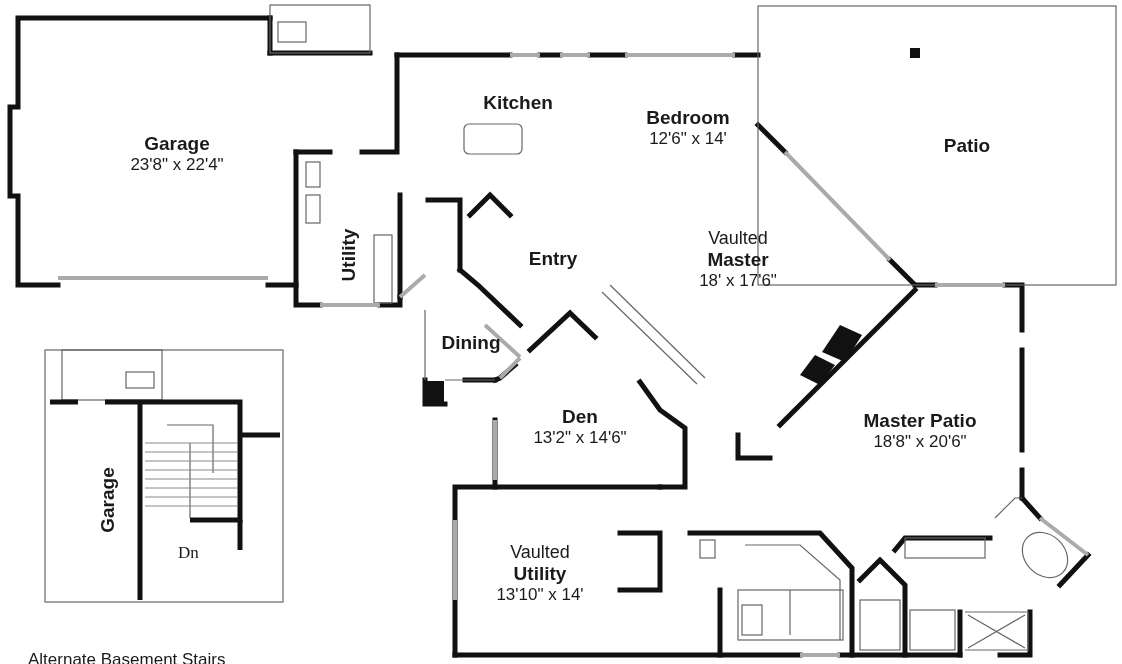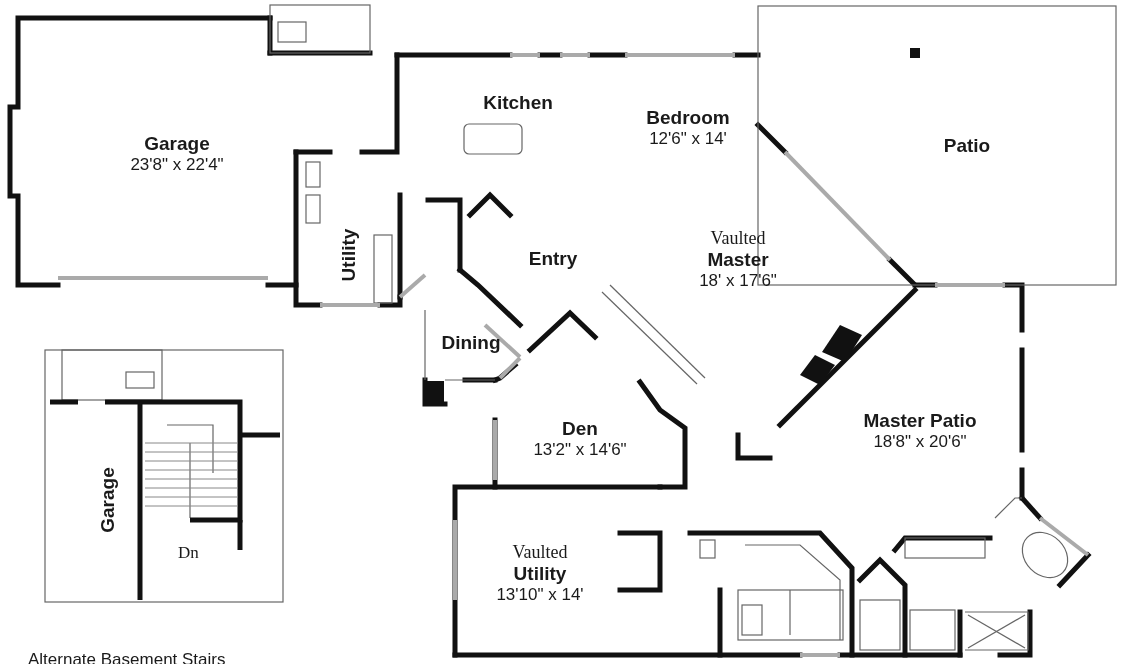--- a/index.html
+++ b/index.html
@@ -1,20 +1,20 @@
 <!DOCTYPE html>
 <html><head>
 <meta charset="utf-8">
 <style>
   html, body { margin: 0; padding: 0; background: #ffffff; }
   body { width: 1122px; height: 664px; overflow: hidden; position: relative; font-family: "Liberation Sans", sans-serif; }
   #plan { position: absolute; left: 0; top: 0; width: 1122px; height: 664px; }
   .lbl { position: absolute; text-align: center; color: #1a1a1a; line-height: 1.15; white-space: nowrap; transform: translate(-50%, -50%); }
   .lbl .nm { font-weight: bold; font-size: 19px; display: block; }
-  .lbl .pre { font-size: 18px; display: block; font-family: Liberation Serif, serif; }
+  .lbl .pre { font-size: 18px; display: block; }
   .lbl .dim { font-size: 17px; display: block; }
   .rot { transform: translate(-50%, -50%) rotate(-90deg); }
   .caption { position: absolute; left: 28px; top: 650px; font-weight: normal; font-size: 17px; color: #1a1a1a; }
   .dn { position: absolute; left: 178px; top: 543px; font-size: 17px; color:#1a1a1a;font-family:Liberation Serif, serif; }
 </style>
 </head>
 <body>
 
 <svg id="plan" viewBox="0 0 1122 664" xmlns="http://www.w3.org/2000/svg">
   <g fill="none" stroke="#111" stroke-width="5" stroke-linecap="square">
@@ -172,21 +172,21 @@
   <span class="nm">Entry</span>
 </div>
 <div class="lbl" style="left:738px;top:259px">
   <span class="pre">Vaulted</span>
   <span class="nm">Master</span>
   <span class="dim">18' x 17'6"</span>
 </div>
 <div class="lbl" style="left:471px;top:343px">
   <span class="nm">Dining</span>
 </div>
-<div class="lbl" style="left:580px;top:439px">
+<div class="lbl" style="left:580px;top:427px">
   <span class="nm">Den</span>
   <span class="dim">13'2" x 14'6"</span>
 </div>
 <div class="lbl" style="left:920px;top:431px">
   <span class="nm">Master Patio</span>
   <span class="dim">18'8" x 20'6"</span>
 </div>
 <div class="lbl" style="left:540px;top:573px">
   <span class="pre">Vaulted</span>
   <span class="nm">Utility</span>

